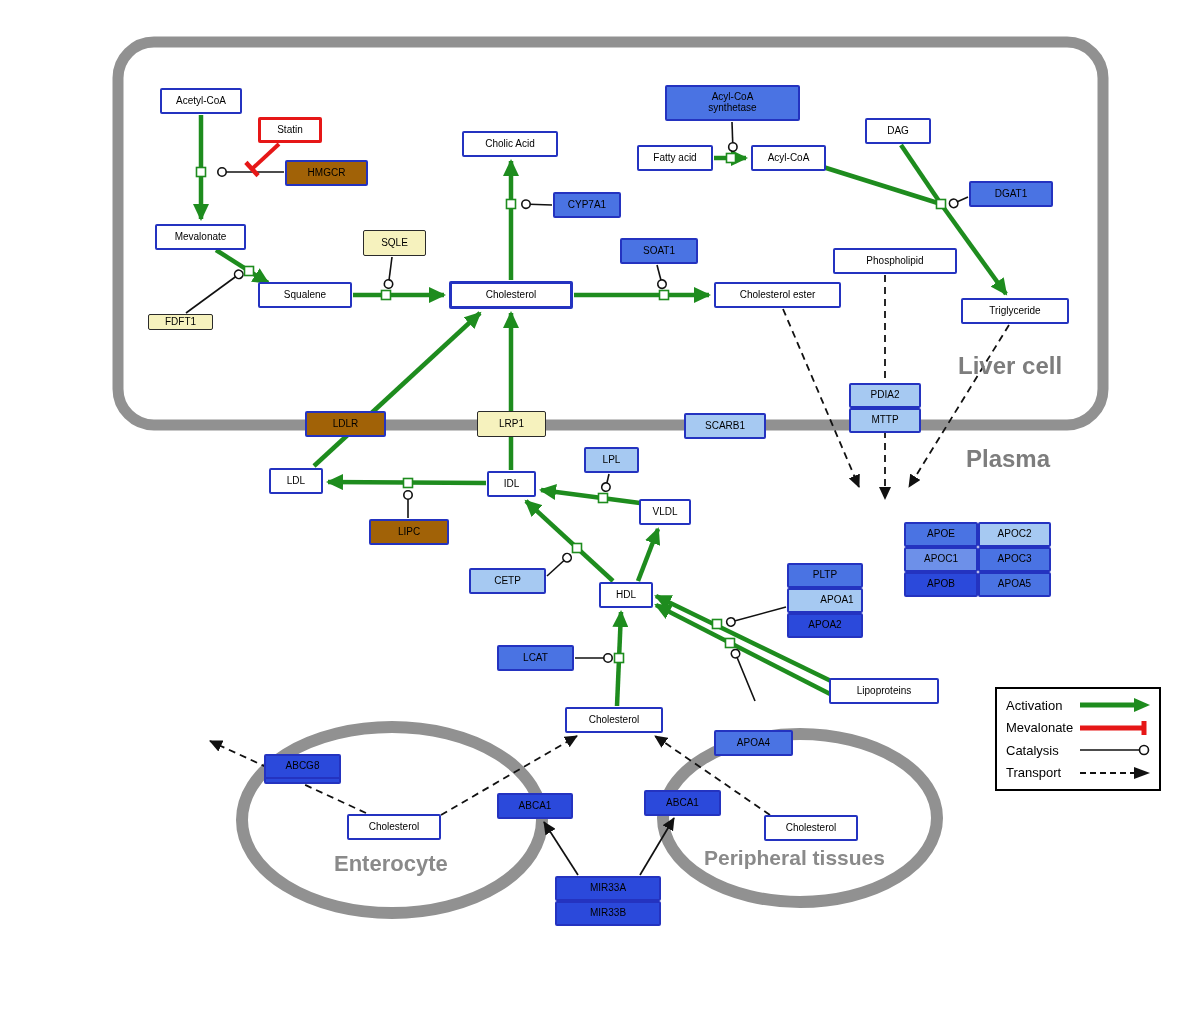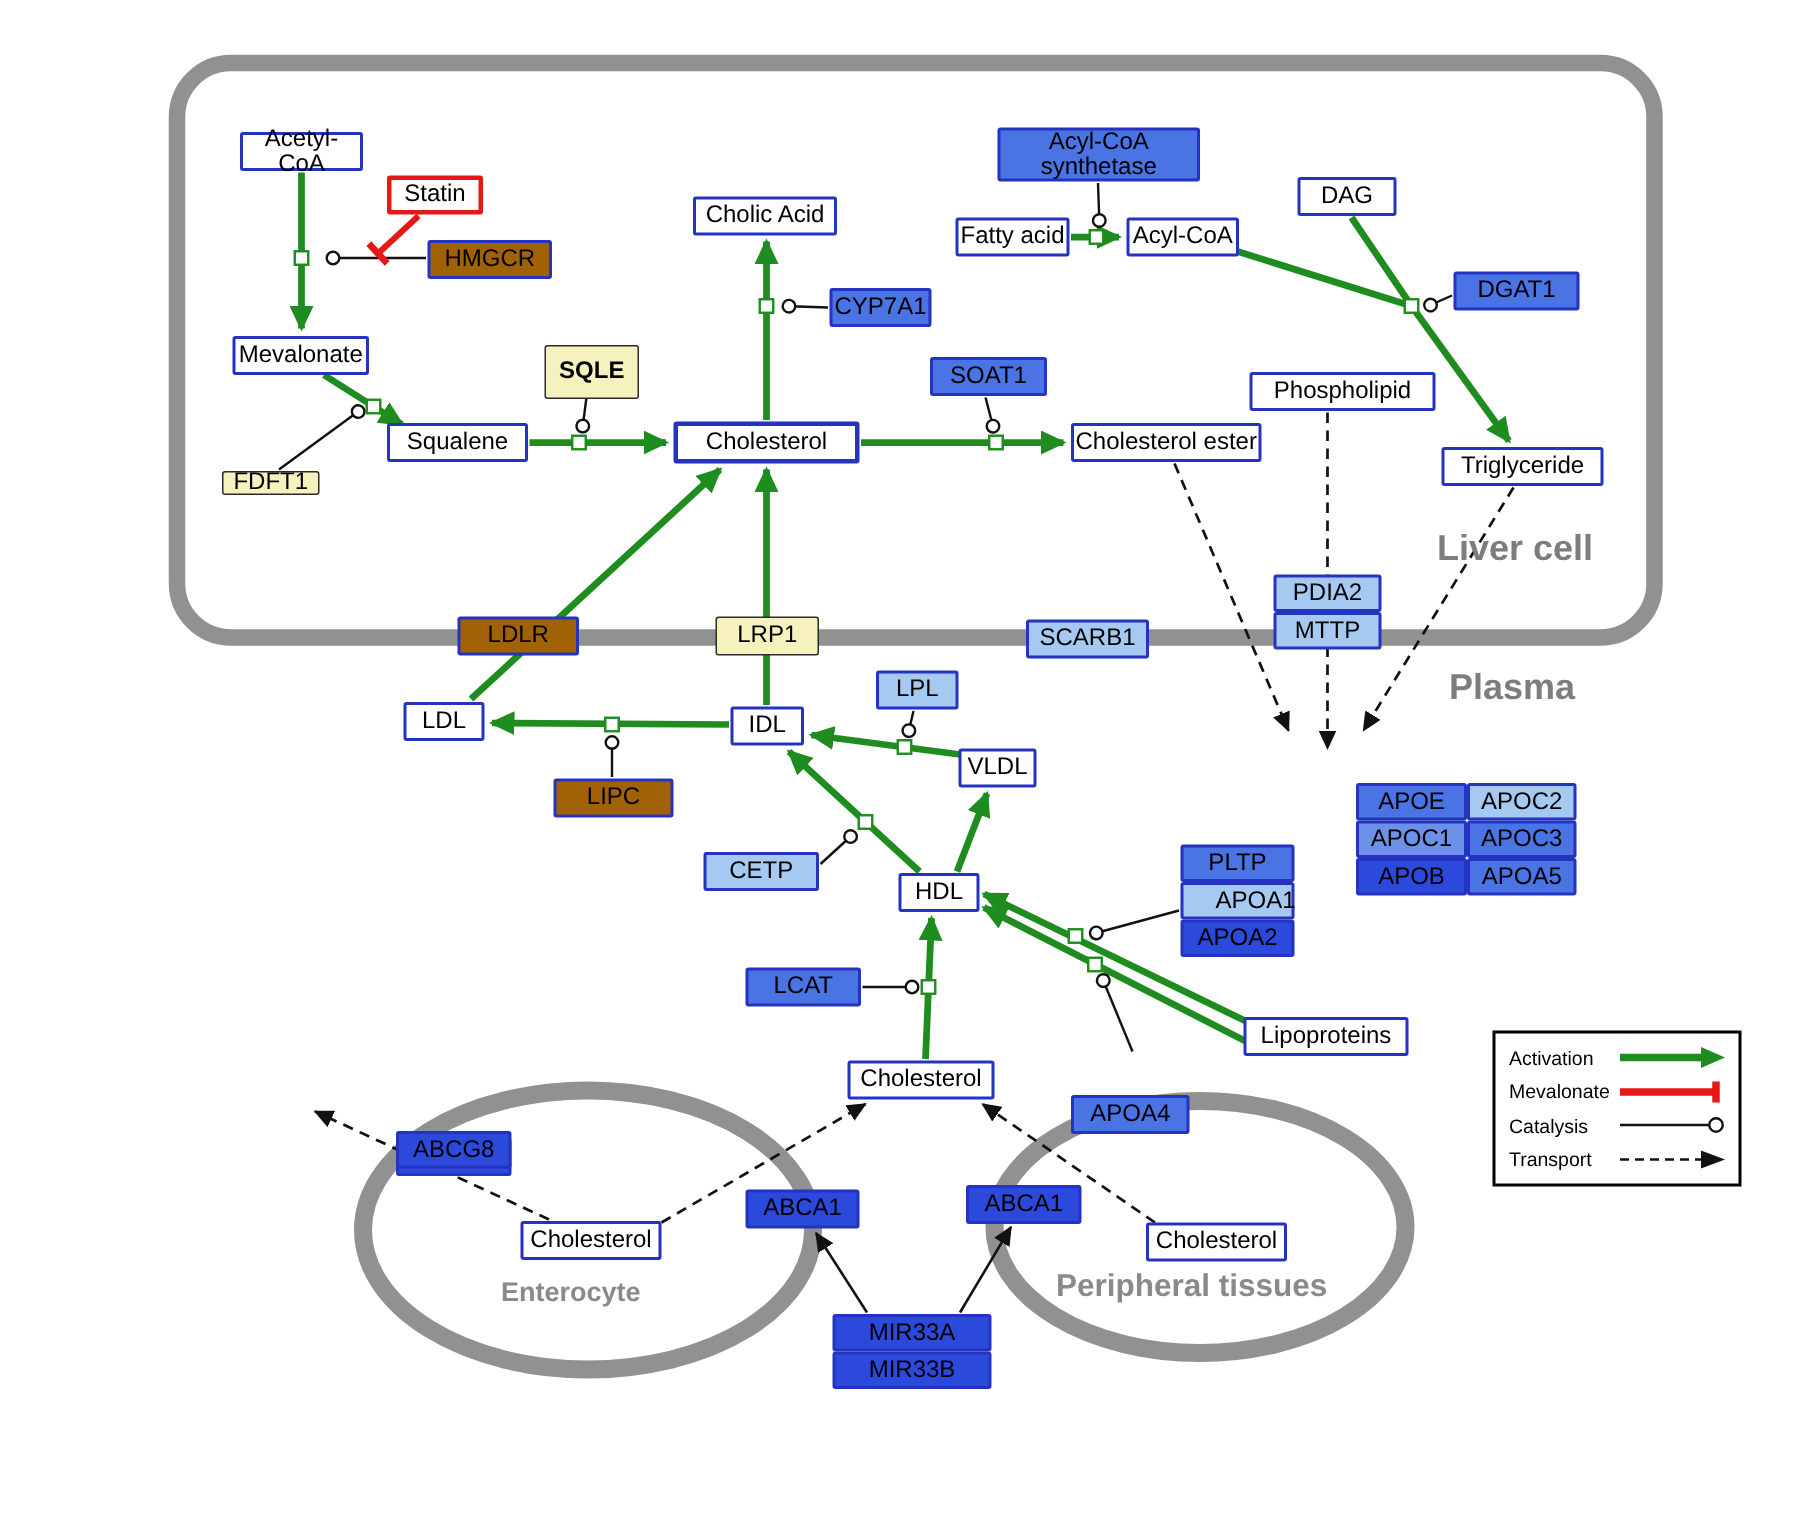--- a/index.html
+++ b/index.html
@@ -8,35 +8,35 @@
   #edge-layer { position:absolute; left:0; top:0; z-index:1; }
   #nodes { position:absolute; left:0; top:0; width:100%; height:100%; z-index:2; }
   .membrane { fill:none; stroke:#919191; }
   .e-activation { fill:none; stroke:#1E8C1E; stroke-width:4.5; }
   .e-catalysis  { fill:none; stroke:#111;    stroke-width:1.6; }
   .e-inhibition { fill:none; stroke:#E61717; stroke-width:4;   }
   .e-transport  { fill:none; stroke:#111;    stroke-width:1.8; stroke-dasharray:7 5; }
   .e-arrow      { fill:none; stroke:#111;    stroke-width:1.7; }
   .anchor { fill:#fff; stroke:#1E8C1E; stroke-width:1.6; }
   .node { position:absolute; display:flex; align-items:center; justify-content:center;
-          text-align:center; font-size:16px; line-height:1.08; white-space:pre-line;
+          text-align:center; font-size:10px; line-height:1.08; white-space:pre-line;
           color:#000; border-radius:2px; }
   .s-metabolite      { background:#fff;     border:2px solid #2433C0; }
   .s-metabolite_bold { background:#fff;     border:3px solid #2433C0; }
   .s-drug            { background:#fff;     border:3px solid #E61717; }
   .s-yellow          { background:#a16207;  border:2px solid #2433C0; }
   .s-paleyellow      { background:#F6F2BE;  border:1.5px solid #2b2b2b; }
   .s-blue_l          { background:#A6C9F2;  border:2px solid #2433C0; }
   .s-blue_m          { background:#4A73E3;  border:2px solid #2433C0; }
   .s-blue_m2         { background:#6D90E9;  border:2px solid #2433C0; }
   .s-blue_d          { background:#2B49DB;  border:2px solid #2433C0; }
   .comp-label { position:absolute; font-weight:bold; color:#7d7d7d; z-index:2; }
   #liver-label      { left:958px; top:352px; font-size:24px; }
   #plasma-label     { left:966px; top:445px; font-size:24px; }
-  #enterocyte-label { left:334px; top:851px; font-size:18px; color:#8a8a8a; }
+  #enterocyte-label { left:334px; top:851px; font-size:22px; color:#8a8a8a; }
   #peripheral-label { left:704px; top:846px; font-size:21px; color:#8a8a8a; }
   #legend { position:absolute; left:995px; top:687px; width:166px; height:104px;
             border:2px solid #000; background:#fff; padding:5px 9px;
             display:flex; flex-direction:column; justify-content:space-around; z-index:3; }
   .lg-row { display:flex; align-items:center; justify-content:space-between; }
   .lg-label { font-size:13px; color:#000; }
 </style>
 </head>
 <body>
 
@@ -113,21 +113,21 @@
       <rect x="712.5" y="619.5" width="9" height="9" class="anchor"></rect>
       <rect x="725.5" y="638.5" width="9" height="9" class="anchor"></rect>
       <rect x="614.5" y="653.5" width="9" height="9" class="anchor"></rect>
     </svg>
 
   <div id="nodes">
       <div class="node s-metabolite" style="left: 160px; top: 88px; width: 82px; height: 26px;">Acetyl-CoA</div>
       <div class="node s-drug" style="left: 258px; top: 117px; width: 64px; height: 26px;">Statin</div>
       <div class="node s-yellow" style="left: 285px; top: 160px; width: 83px; height: 26px;">HMGCR</div>
       <div class="node s-metabolite" style="left: 155px; top: 224px; width: 91px; height: 26px;">Mevalonate</div>
-      <div class="node s-paleyellow" style="left: 363px; top: 230px; width: 63px; height: 36px; font-weight: bold;">SQLE</div>
+      <div class="node s-paleyellow" style="left: 363px; top: 230px; width: 63px; height: 26px;">SQLE</div>
       <div class="node s-paleyellow" style="left: 148px; top: 314px; width: 65px; height: 16px;">FDFT1</div>
       <div class="node s-metabolite" style="left: 258px; top: 282px; width: 94px; height: 26px;">Squalene</div>
       <div class="node s-metabolite" style="left: 462px; top: 131px; width: 96px; height: 26px;">Cholic Acid</div>
       <div class="node s-blue_m" style="left: 553px; top: 192px; width: 68px; height: 26px;">CYP7A1</div>
       <div class="node s-metabolite_bold" style="left: 449px; top: 281px; width: 124px; height: 28px;">Cholesterol</div>
       <div class="node s-blue_m" style="left: 620px; top: 238px; width: 78px; height: 26px;">SOAT1</div>
       <div class="node s-metabolite" style="left: 714px; top: 282px; width: 127px; height: 26px;">Cholesterol ester</div>
       <div class="node s-blue_m" style="left: 665px; top: 85px; width: 135px; height: 36px;">Acyl-CoA
 synthetase</div>
       <div class="node s-metabolite" style="left: 637px; top: 145px; width: 76px; height: 26px;">Fatty acid</div>

